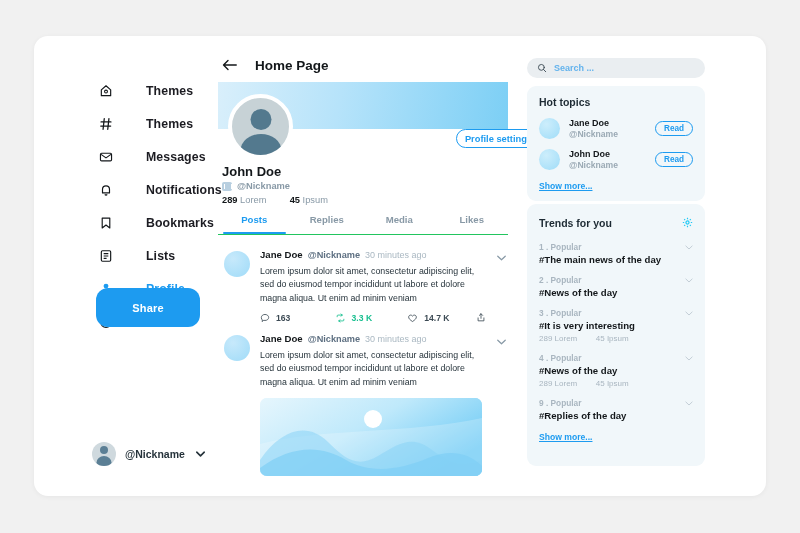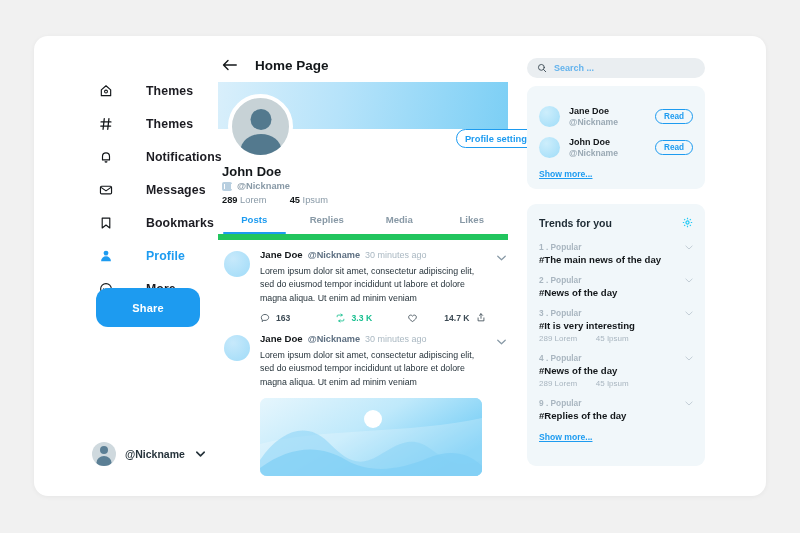--- a/index.html
+++ b/index.html
@@ -125,21 +125,21 @@
   .prof-stats {
     position: absolute; left: 8px; top: 159px;
     font-size: 9.3px; color: #8899a6;
   }
   .prof-stats b { color: #13171a; font-weight: 700; }
   .prof-stats .gap { display: inline-block; width: 18px; }
 
   .tabs {
     position: absolute; left: 4px; top: 178px;
     width: 290px; display: flex;
-    border-bottom: 6px solid #22c55e;
+    border-bottom: 1px solid #22c55e;
   }
   .tab {
     flex: 1; text-align: center; padding-bottom: 7px;
     font-size: 9.6px; color: #8899a6; font-weight: 600; cursor: pointer;
   }
   .tab.active { color: #1d9bf0; font-weight: 700; }
   .tab.active::after {
     content: ""; display: block; position: relative; top: 7px;
     height: 2px; background: #1d9bf0; border-radius: 2px;
     margin: 0 5px;
@@ -166,21 +166,21 @@
     color: #8899a6; font-size: 9px; cursor: pointer;
   }
   .p-actions {
     margin-top: 7px; display: flex; align-items: center;
     font-size: 8.6px; color: #3c4a54; font-weight: 600;
   }
   .p-act { display: flex; align-items: center; cursor: pointer; }
   .p-act .n { margin-left: 6px; }
   .p-act.a1 { width: 78px; }
   .p-act.a2 { width: 76px; color: #17bf8f; }
-  .p-act.a3 { width: 72px; gap: 20px; }
+  .p-act.a3 { width: 72px; }
   .post-image {
     margin: 9px 0 0 42px;
     width: 222px; height: 78px;
     border-radius: 7px; overflow: hidden; position: relative;
     background: linear-gradient(115deg, #e3f5fd 0%, #bfe9fb 45%, #74cdf5 100%);
   }
 
   
   .right { position: absolute; left: 490px; top: 0; width: 242px; height: 100%; }
   .search-bar {
@@ -262,46 +262,55 @@
           <svg width="14" height="14" viewBox="0 0 24 24" fill="none" stroke="#13171a" stroke-width="2.2" stroke-linecap="round">
             <path d="M9 3 L7 21 M17 3 L15 21 M3.5 8.5 H20.5 M3 15.5 H20"></path>
           </svg>
         </span>
         <span class="lbl">Themes</span>
       </div>
 
       <div class="nav-item">
         <span class="ic">
           <svg width="14" height="14" viewBox="0 0 24 24" fill="none" stroke="#13171a" stroke-width="2" stroke-linejoin="round">
+            <rect x="2.5" y="5.5" width="19" height="13" rx="2"></rect>
+              <path d="M3.5 7.5 L12 13.5 L20.5 7.5"></path>
+          </svg>
+        </span>
+        <span class="lbl">Messages</span>
+      </div>
+
+      <div class="nav-item">
+        <span class="ic">
+          <svg width="14" height="14" viewBox="0 0 24 24" fill="none" stroke="#13171a" stroke-width="2" stroke-linejoin="round">
             <path d="M6 17 V11 a6 6 0 0 1 12 0 v6 z"></path>
               <path d="M10 19.5 a2.3 2.3 0 0 0 4 0"></path>
           </svg>
         </span>
         <span class="lbl">Notifications</span>
       </div>
 
       <div class="nav-item">
         <span class="ic">
           <svg width="14" height="14" viewBox="0 0 24 24" fill="none" stroke="#13171a" stroke-width="2" stroke-linejoin="round">
-            <rect x="2.5" y="5.5" width="19" height="13" rx="2"></rect>
-              <path d="M3.5 7.5 L12 13.5 L20.5 7.5"></path>
-          </svg>
-        </span>
-        <span class="lbl">Messages</span>
+            <path d="M5.5 3.5 h13 v17 l-6.5 -5 l-6.5 5 z"></path>
+          </svg>
+        </span>
+        <span class="lbl">Bookmarks</span>
       </div>
 
       <div class="nav-item">
         <span class="ic">
           <svg width="14" height="14" viewBox="0 0 24 24" fill="none" stroke="#13171a" stroke-width="2" stroke-linejoin="round">
-            <path d="M5.5 3.5 h13 v17 l-6.5 -5 l-6.5 5 z"></path>
-          </svg>
-        </span>
-        <span class="lbl">Bookmarks</span>
-      </div>
-
+            <rect x="4" y="3" width="16" height="18" rx="2"></rect>
+              <path d="M8 8 H16 M8 12 H16 M8 16 H13"></path>
+          </svg>
+        </span>
+        <span class="lbl">Lists</span>
+      </div>
 
       <div class="nav-item active">
         <span class="ic">
           <svg width="14" height="14" viewBox="0 0 24 24" fill="#1d9bf0">
             <circle cx="12" cy="7" r="4.2"></circle>
               <path d="M3.6 21 a8.4 8.4 0 0 1 16.8 0 z"></path>
           </svg>
         </span>
         <span class="lbl">Profile</span>
       </div>
@@ -458,20 +467,21 @@
       <span>
         <svg width="10" height="10" viewBox="0 0 24 24" fill="none" stroke="#3c4a54" stroke-width="2.2" stroke-linecap="round">
           <circle cx="10.5" cy="10.5" r="7"></circle>
             <path d="M15.8 15.8 L21 21"></path>
         </svg>
       </span>
       <input type="text" placeholder="Search ..." style="">
     </div>
 
     <section class="panel hot">
+      <div class="panel-title">Hot topics</div>
 
       <div class="hot-row">
         <span class="hav"></span>
         <span class="hot-meta">
           <div class="hot-name">Jane Doe</div>
           <div class="hot-handle">@Nickname</div>
         </span>
         <button class="read-btn">Read</button>
       </div>
 

